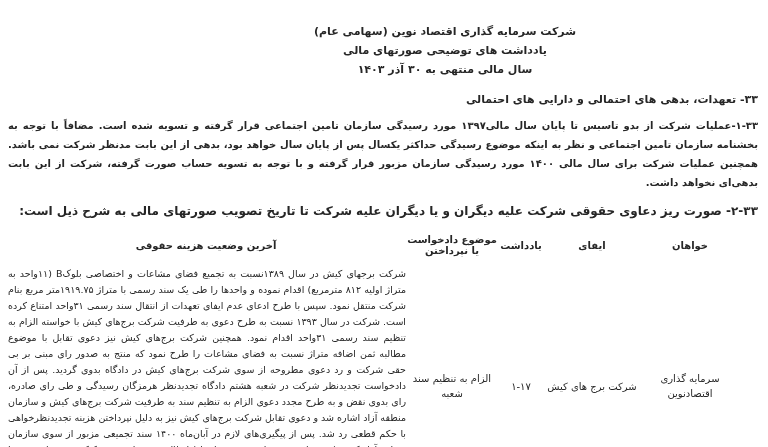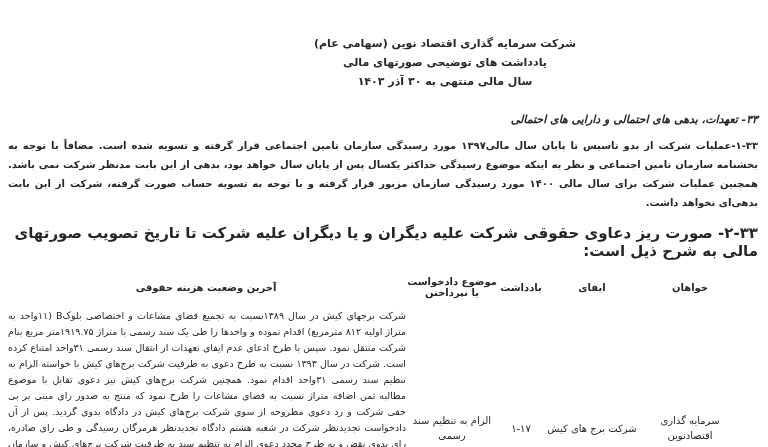--- a/index.html
+++ b/index.html
@@ -13,48 +13,47 @@
     overflow: hidden;
     font-family: "DejaVu Sans", sans-serif;
     color: #262626;
   }
   .page {
     direction: rtl;
     width: 768px;
     height: 447px;
     position: relative;
     box-sizing: border-box;
-    padding-top: 34px;
+    padding-top: 22px;
   }
   
   .doc-header {
     width: 646px;
     margin-left: 122px;
     text-align: center;
     font-weight: bold;
     font-size: 11px;
     line-height: 19px;
   }
   .section-title {
-    margin: 22px 10px 0 0;
+    margin: 14px 10px 0 0;
     text-align: right;
     font-weight: bold;
     font-size: 11px;
-    font-style: italic;
   }
   .para {
     margin: 10px 10px 0 8px;
     font-size: 10px;
     line-height: 19px;
     text-align: justify;
     font-weight: bold;
   }
   .para-intro {
     margin: 12px 10px 0 8px;
-    font-size: 15px;
+    font-size: 12px;
     font-weight: bold;
     text-align: right;
   }
   
   .ltable {
     margin-top: 10px;
     padding-right: 28px;
     padding-left: 6px;
     box-sizing: border-box;
     width: 768px;
@@ -114,18 +113,18 @@
       <div class="c c-plaintiff">خواهان</div>
       <div class="c c-defendant">ایفای</div>
       <div class="c c-note">یادداشت</div>
       <div class="c c-subject">موضوع دادخواست یا نپرداختن</div>
       <div class="c c-status">آخرین وضعیت هزینه حقوقی</div>
     </div>
     <div class="lt-row">
       <div class="c c-plaintiff">سرمایه گذاری اقتصادنوین</div>
       <div class="c c-defendant">شرکت برج های کیش</div>
       <div class="c c-note">۱-۱۷</div>
-      <div class="c c-subject">الزام به تنظیم سند رسمی</div>
+      <div class="c c-subject">الزام به تنظیم سند شعبه</div>
       <div class="c c-status">شرکت برجهای کیش در سال ۱۳۸۹نسبت به تجمیع فضای مشاعات و اختصاصی بلوکB (۱۱واحد به متراژ اولیه ۸۱۲ مترمربع) اقدام نموده و واحدها را طی یک سند رسمی با متراژ ۱۹۱۹.۷۵متر مربع بنام شرکت منتقل نمود. سپس با طرح ادعای عدم ایفای تعهدات از انتقال سند رسمی ۳۱واحد امتناع کرده است. شرکت در سال ۱۳۹۳ نسبت به طرح دعوی به طرفیت شرکت برج‌های کیش با خواسته الزام به تنظیم سند رسمی ۳۱واحد اقدام نمود. همچنین شرکت برج‌های کیش نیز دعوی تقابل با موضوع مطالبه ثمن اضافه متراژ نسبت به فضای مشاعات را طرح نمود که منتج به صدور رای مبنی بر بی حقی شرکت و رد دعوی مطروحه از سوی شرکت برج‌های کیش در دادگاه بدوی گردید. پس از آن دادخواست تجدیدنظر شرکت در شعبه هشتم دادگاه تجدیدنظر هرمزگان رسیدگی و طی رای صادره، رای بدوی نقض و به طرح مجدد دعوی الزام به تنظیم سند به طرفیت شرکت برج‌های کیش و سازمان منطقه آزاد اشاره شد و دعوی تقابل شرکت برج‌های کیش نیز به دلیل نپرداختن هزینه تجدیدنظرخواهی با حکم قطعی رد شد. پس از پیگیری‌های لازم در آبان‌ماه ۱۴۰۰ سند تجمیعی مزبور از سوی سازمان منطقه آزاد کیش (به عنوان مرجع قانونی صدور اسناد) ابطال و ۱۱ جلد سند تفکیکی به متراژ مجموعا ۸۰۳متر مربع تحویل شرکت گردید و شرکت مجددا در تیرماه ۱۴۰۲ دعوی الزام به تنظیم سند رسمی را به طرفیت شرکت برج‌های کیش و سازمان منطقه آزاد طرح نموده است که در حال رسیدگی می‌باشد.</div>
     </div>
   </div>
 
 </div>
 
 </body></html>

